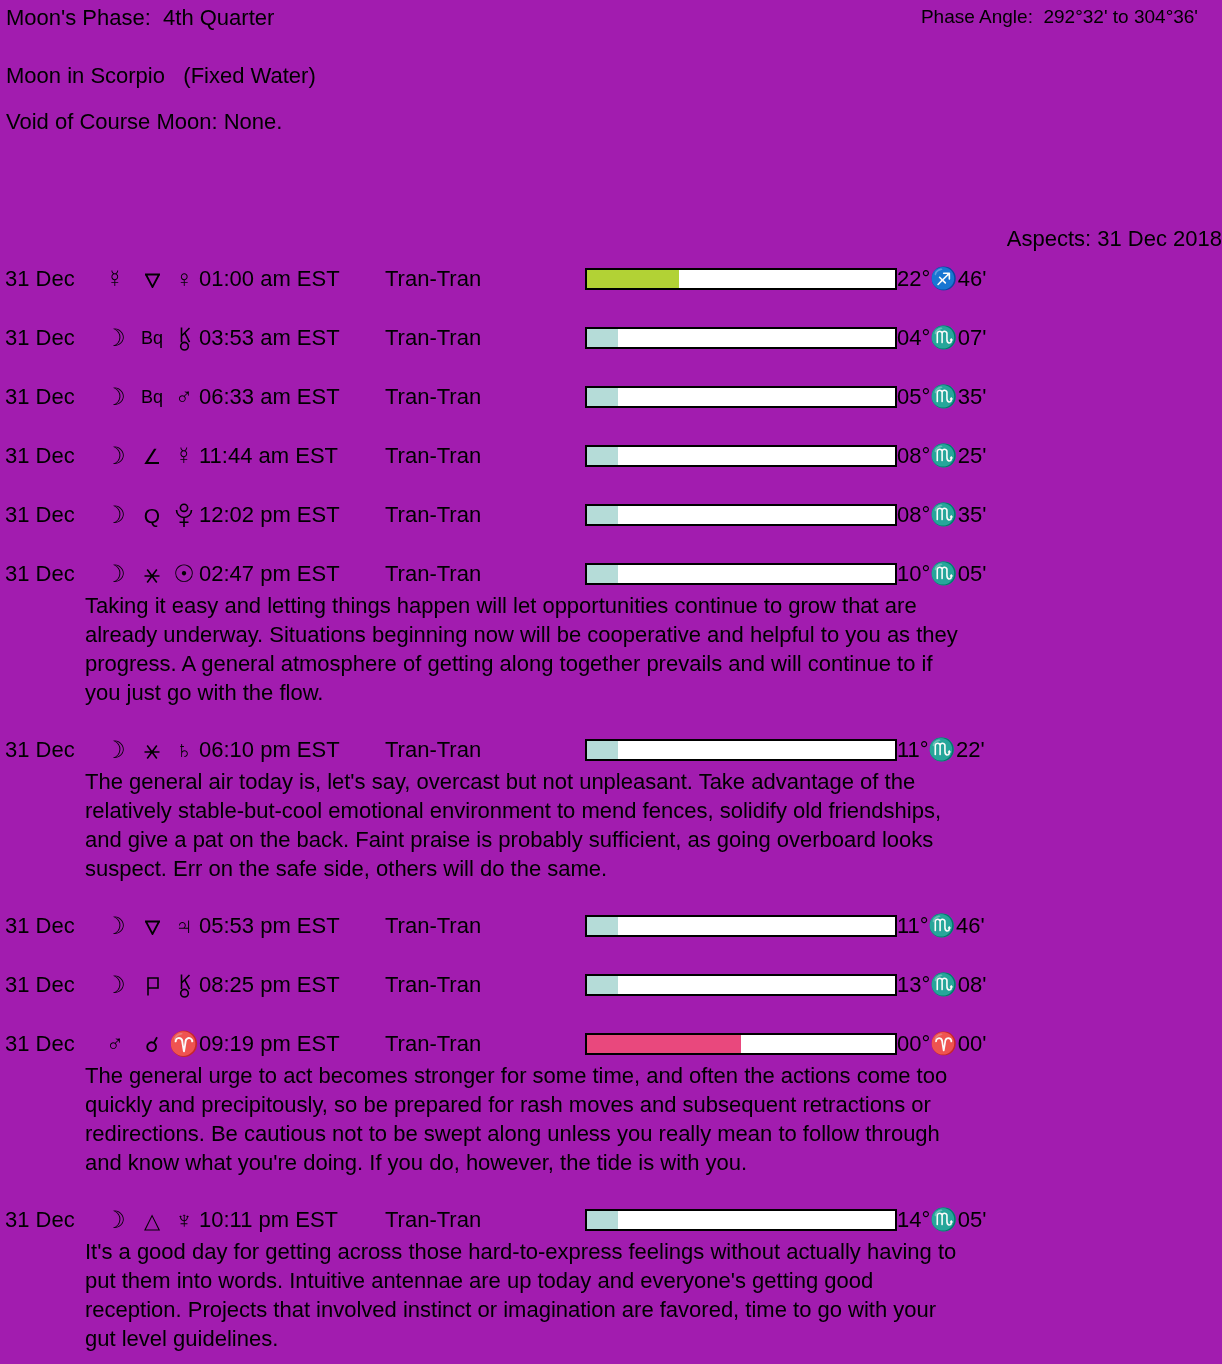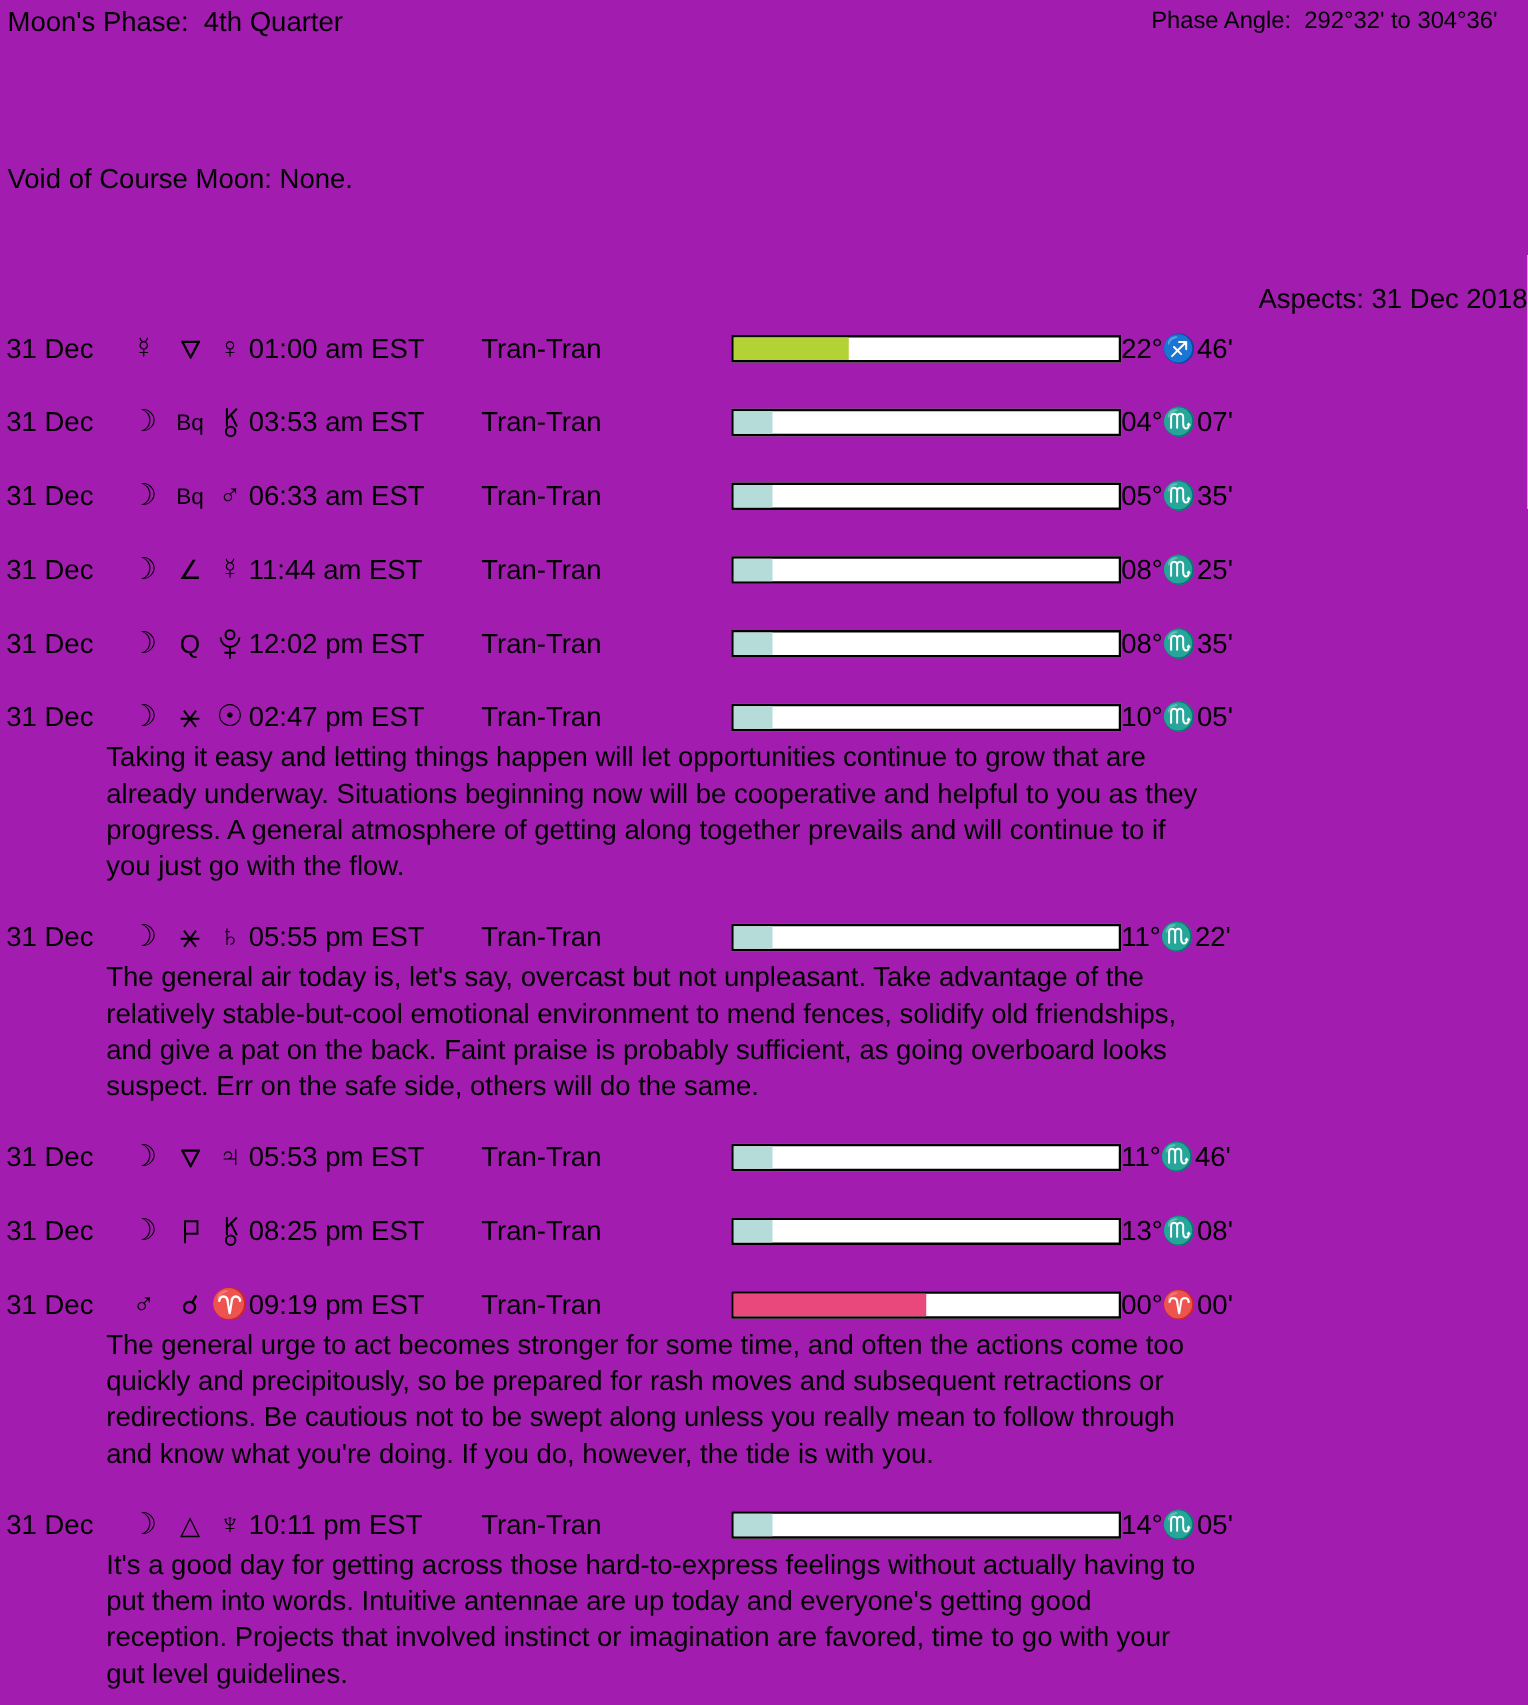--- a/index.html
+++ b/index.html
@@ -4,21 +4,21 @@
 <style>
   * { margin:0; padding:0; box-sizing:border-box; }
   html,body { background:#ffffff; }
   .page {
     position:relative; width:1222px; height:1364px; background:#a21caf;
     font-family:"Liberation Sans", sans-serif; color:#000; overflow:hidden;
   }
   .hdr { position:absolute; white-space:pre; font-size:22px; }
   #hdr-phase { left:6px;  top:5px; }
   #hdr-sign  { left:6px;  top:63px; }
-  #hdr-void  { left:6px;  top:130px;text-align:right; }
+  #hdr-void  { left:6px;  top:109px;text-align:right; }
   #hdr-angle { right:24px; top:6px; font-size:19px; }
   .title { position:absolute; top:226px; left:0; width:100%; text-align:right; font-size:22px; }
   .list { position:absolute; top:266px; left:0; width:1024px; padding-left:5px; }
   .block { margin-bottom:35px; }
   .row {
     display:grid;
     grid-template-columns:90px 40px 34px 30px 186px 200px 312px 1fr;
     align-items:center; height:24px; font-size:22px;
   }
   .cell-g { text-align:center; font-size:24px; line-height:1; }
@@ -29,20 +29,21 @@
   .bar-fill { display:block; height:100%; width:0; }
   .deg { white-space:pre; }
   .interp { margin:6px 60px -5px 80px; font-size:22px; line-height:29px; }
 </style>
 </head>
 <body>
 
 <div class="page">
   <div class="hdr" id="hdr-phase">Moon's Phase:  4th Quarter</div>
   <div class="hdr" id="hdr-angle">Phase Angle:  292°32' to 304°36'</div>
+  <div class="hdr" id="hdr-sign">Moon in Scorpio   (Fixed Water)</div>
   <div class="hdr" id="hdr-void">Void of Course Moon: None.</div>
 
   <div class="title">Aspects: 31 Dec 2018</div>
 
   <div class="list" id="aspect-list">
   <div class="block">
     <div class="row">
       <span class="date">31 Dec</span>
       <span class="cell-g p1">☿</span>
       <span class="cell-g asp"><svg width="17" height="15" viewBox="0 0 17 15">
@@ -152,21 +153,21 @@
   </div>
 
   <div class="block">
     <div class="row">
       <span class="date">31 Dec</span>
       <span class="cell-g p1">☽</span>
       <span class="cell-g asp"><svg width="16" height="16" viewBox="0 0 16 16">
               <path d="M0.5 8 H15.5 M3.2 1.5 L12.8 14.5 M12.8 1.5 L3.2 14.5" fill="none" stroke="#000" stroke-width="1.6"></path>
             </svg></span>
       <span class="cell-g p2">♄</span>
-      <span class="time">05:55 pm EST</span>
+      <span class="time">06:10 pm EST</span>
       <span class="ttype">Tran-Tran</span>
       <span class="bar-track">
             <span class="bar-fill" style="width: 10%; background: rgb(181, 220, 216);"></span>
           </span>
       <span class="deg">11°♏22'</span>
     </div>
     <p class="interp">The general air today is, let's say, overcast but not unpleasant. Take advantage of the relatively stable-but-cool emotional environment to mend fences, solidify old friendships, and give a pat on the back. Faint praise is probably sufficient, as going overboard looks suspect. Err on the safe side, others will do the same.</p>
   </div>
 
   <div class="block">

